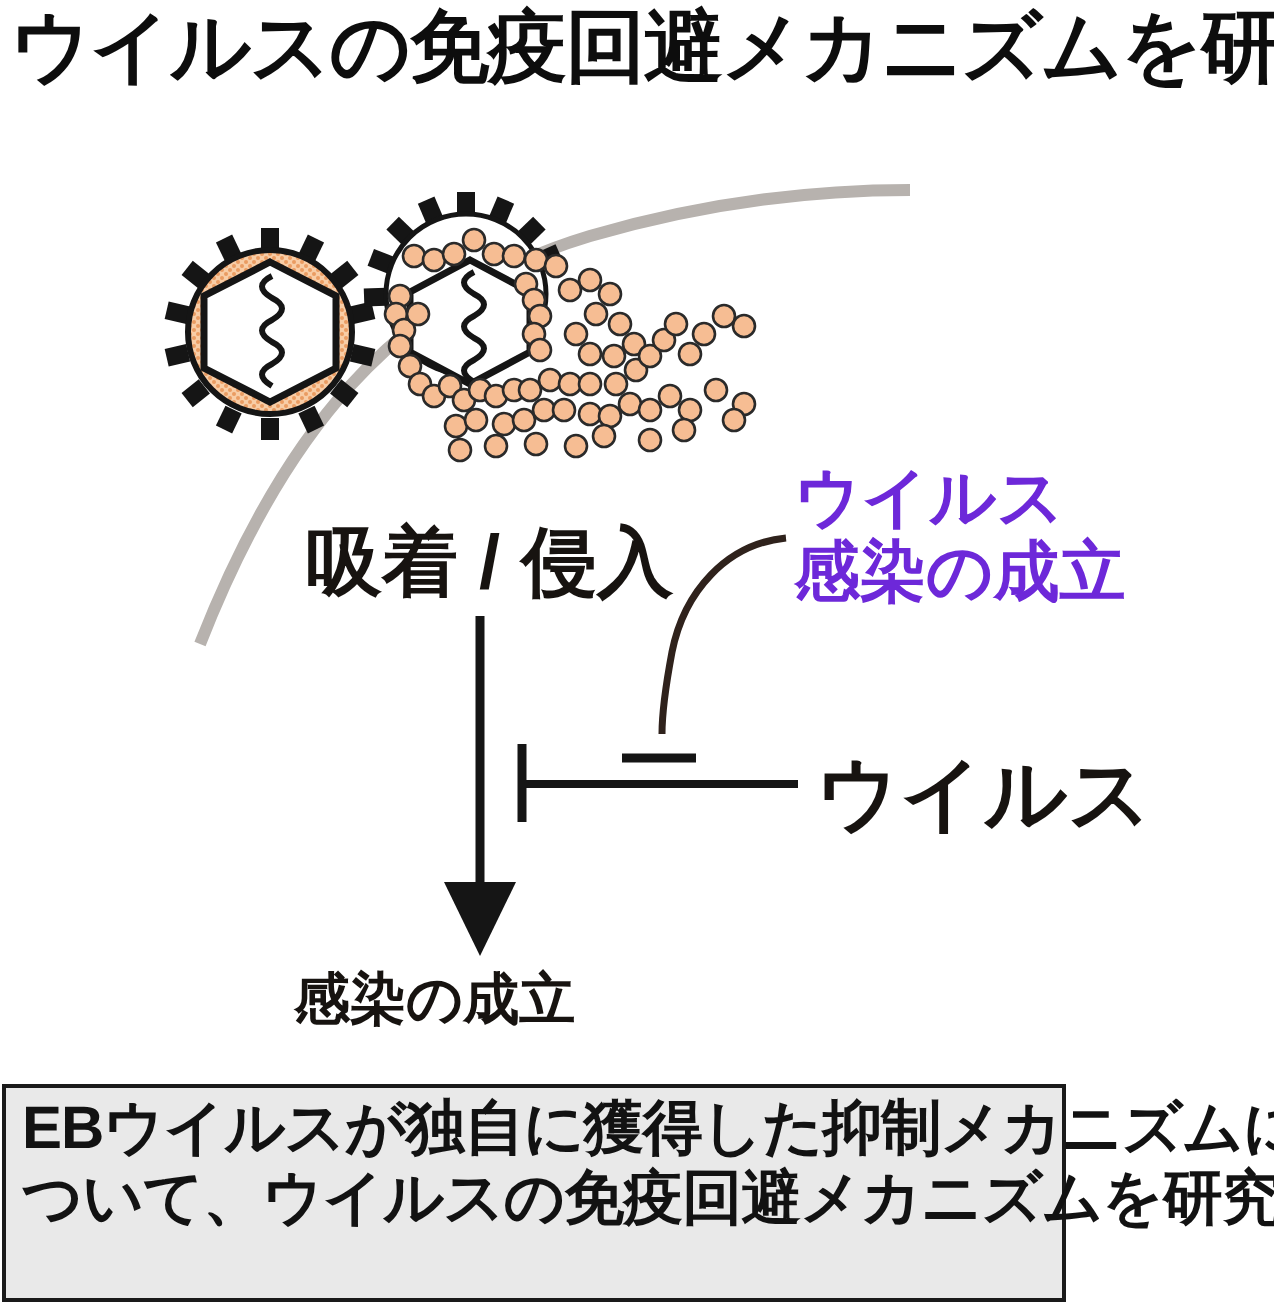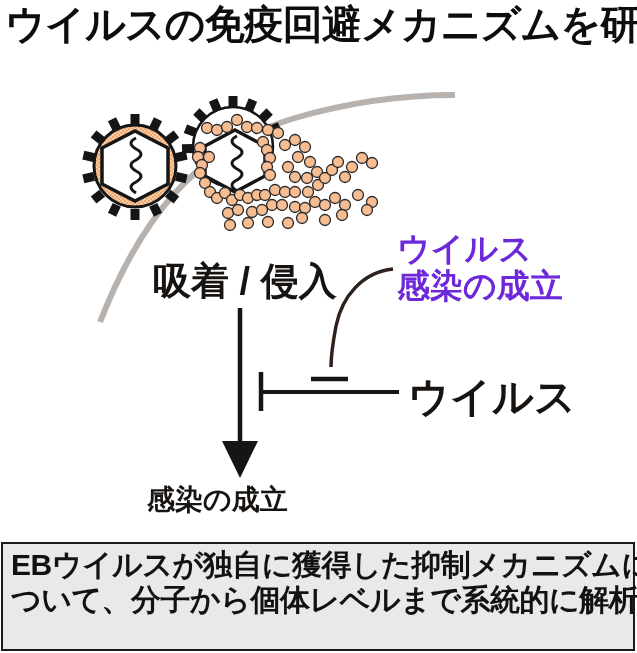--- a/index.html
+++ b/index.html
@@ -13,21 +13,21 @@
     color:#0d0d0d;white-space:nowrap;
   }
   .diagram{position:absolute;left:0;top:48px;width:534px;height:494px;}
   .diagram svg{position:absolute;left:0;top:0;}
   .lbl{position:absolute;font-weight:800;color:#171310;white-space:nowrap;}
   .lbl-adsorption{left:153px;top:208px;font-size:38px;}
   .lbl-protein{left:397px;top:182px;font-size:33px;line-height:37px;color:#6d28d9;}
   .lbl-innate{left:408px;top:322px;font-size:41px;}
   .lbl-infection{left:147px;top:433px;font-size:28px;}
   .caption-box{
-    position:absolute;left:1px;top:542px;width:634px;height:109px;
+    position:absolute;left:1px;top:542px;width:532px;height:109px;
     box-sizing:border-box;border:2px solid #1a1a1a;background:#e9e9e9;
     padding:3px 8px;
   }
   .caption-box .cap-line{
     font-size:30px;font-weight:700;line-height:35px;color:#121212;
     white-space:nowrap;letter-spacing:-0.5px;
   }
 </style>
 </head>
 <body>
@@ -182,16 +182,16 @@
       <div>感染の成立</div>
     </div>
 
     <div class="lbl lbl-innate">ウイルス</div>
 
     <div class="lbl lbl-infection">感染の成立</div>
   </div>
 
   <div class="caption-box">
     <div class="cap-line">EBウイルスが独自に獲得した抑制メカニズムに</div>
-    <div class="cap-line">ついて、分子から個体レベルまで系統的に解析</div>
+    <div class="cap-line">ついて、ウイルスの免疫回避メカニズムを研究</div>
   </div>
 
 </div>
 
 </body></html>

